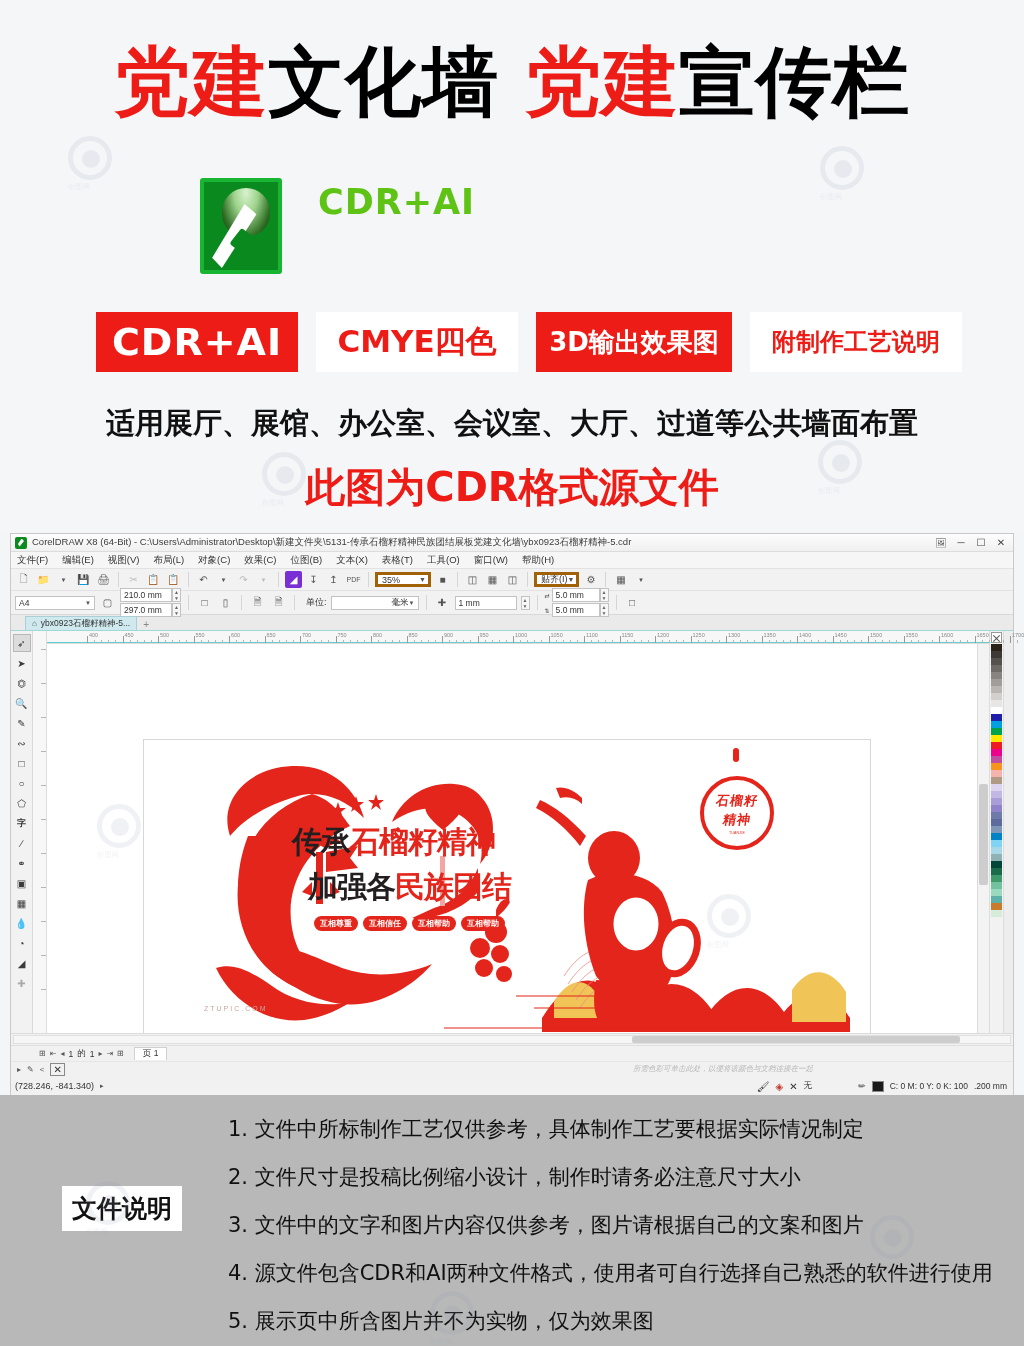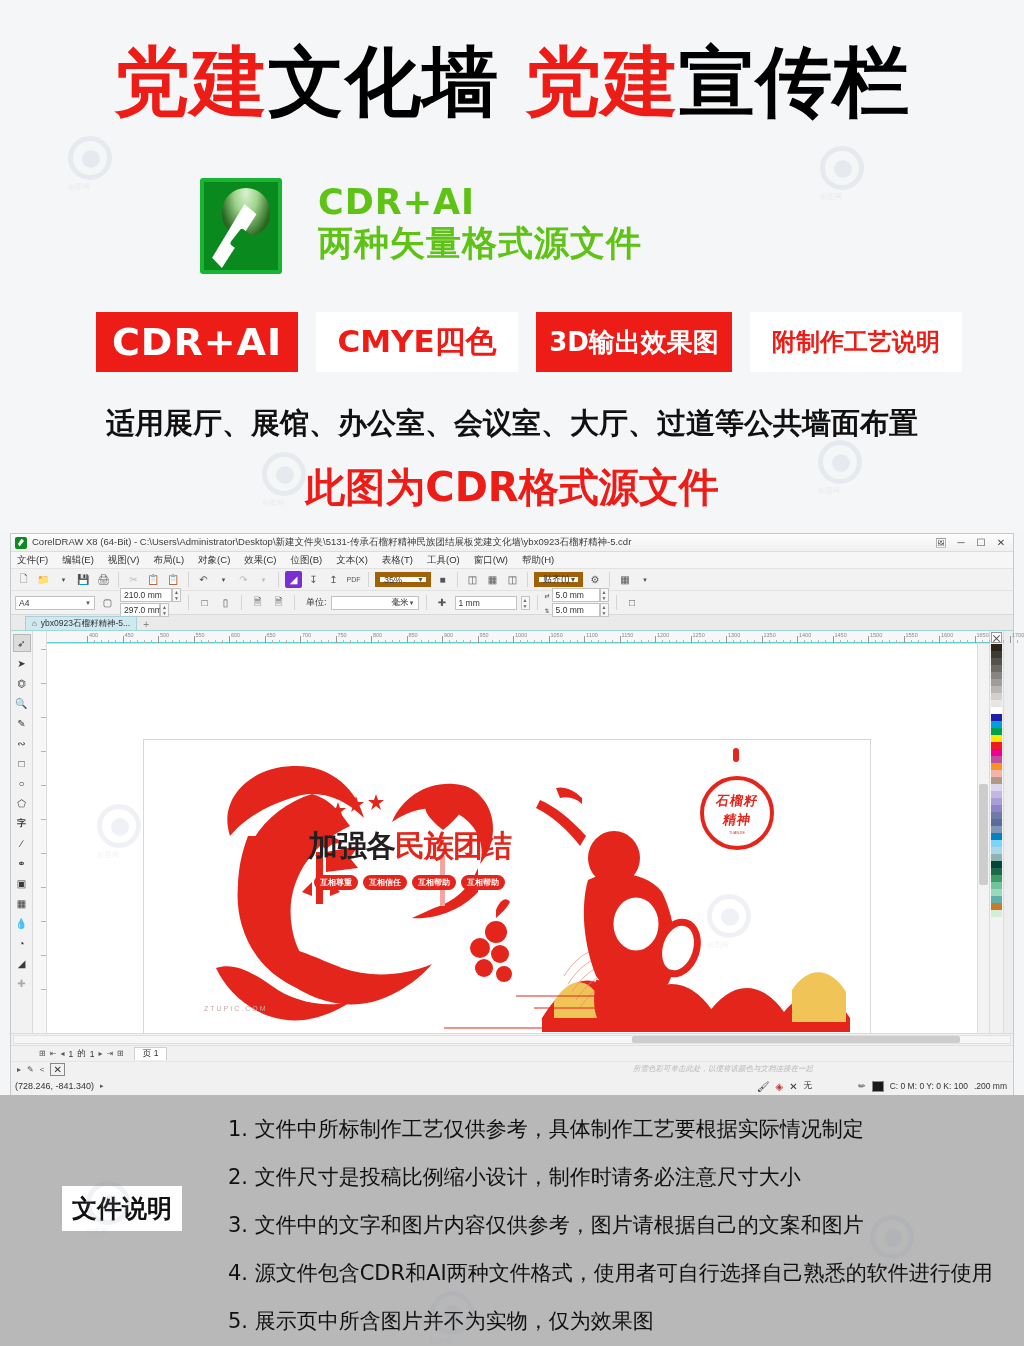--- a/index.html
+++ b/index.html
@@ -137,21 +137,21 @@
 
   .toolbar1 {
     height: 22px; background: #f2f2f2; border-bottom: 1px solid #e2e2e2;
     display: flex; align-items: center; padding-left: 4px; gap: 3px;
   }
   .tb-btn { width: 17px; height: 17px; border-radius: 2px; display:flex;
             align-items:center; justify-content:center; font-size: 10px; color:#555; }
   .tb-btn.dim { color: #bbb; }
   .tb-sep { width: 1px; height: 15px; background: #d5d5d5; margin: 0 3px; }
   .tb-combo {
-    height: 15px; min-width: 56px; background:#fff; border:5px solid #a16207;
+    height: 15px; min-width: 56px; background:#fff; border:3px solid #a16207;
     display:flex; align-items:center; justify-content:space-between;
     font-size: 9px; padding: 0 2px 0 4px; color:#333;
   }
   .tb-combo .caret { font-size: 7px; color:#555; }
   .tb-label { font-size: 9px; color:#333; margin-left: 4px; white-space: nowrap; }
 
   .toolbar2 {
     height: 24px; background: #f2f2f2; border-bottom: 1px solid #d8d8d8;
     display: flex; align-items: center; padding-left: 4px; gap: 4px;
   }
@@ -300,21 +300,20 @@
     </div>
 
     <div class="logo-row">
       <div class="cdr-icon">
         <div class="balloon"></div>
         <div class="nib"></div>
         <div class="tip"></div>
       </div>
       <div class="logo-text">
         <div class="l1">CDR+AI</div>
-        <div class="l2">两种矢量格式源文件</div>
       </div>
     </div>
 
     <div class="badges">
       <div class="badge fill b1">CDR+AI</div>
       <div class="badge outline b2">CMYE四色</div>
       <div class="badge fill b3">3D输出效果图</div>
       <div class="badge outline b4">附制作工艺说明</div>
     </div>
 
@@ -416,21 +415,21 @@
       <div class="tb-btn">▢</div>
       <div class="twostack">
         <div style="display:flex">
           <div class="fieldbox" style="width:52px">210.0 mm</div>
           <div class="spin">
               <span>▲</span>
               <span>▼</span>
             </div>
         </div>
         <div style="display:flex">
-          <div class="fieldbox" style="width:40px">297.0 mm</div>
+          <div class="fieldbox" style="width:52px">297.0 mm</div>
           <div class="spin">
               <span>▲</span>
               <span>▼</span>
             </div>
         </div>
       </div>
       <div class="tb-sep"></div>
       <div class="tb-btn">□</div>
       <div class="tb-btn">▯</div>
       <div class="tb-sep"></div>
@@ -770,20 +769,23 @@
             </svg>
 
             <div class="fan-circle">
               <div class="fan-t1">石榴籽</div>
               <div class="fan-t2">精神</div>
               <div class="fan-sub">TUANJIE</div>
             </div>
             <div class="fan-knob"></div>
 
             <div class="art-text">
+              <div class="art-line1">
+                <span class="d">传承</span><span class="r">石榴籽精神</span>
+              </div>
               <div class="art-line2">
                 <span class="d">加强各</span><span class="r">民族团结</span>
               </div>
               <div class="art-tags">
                 <span class="art-tag">互相尊重</span>
                 <span class="art-tag">互相信任</span>
                 <span class="art-tag">互相帮助</span>
                 <span class="art-tag">互相帮助</span>
               </div>
             </div>

